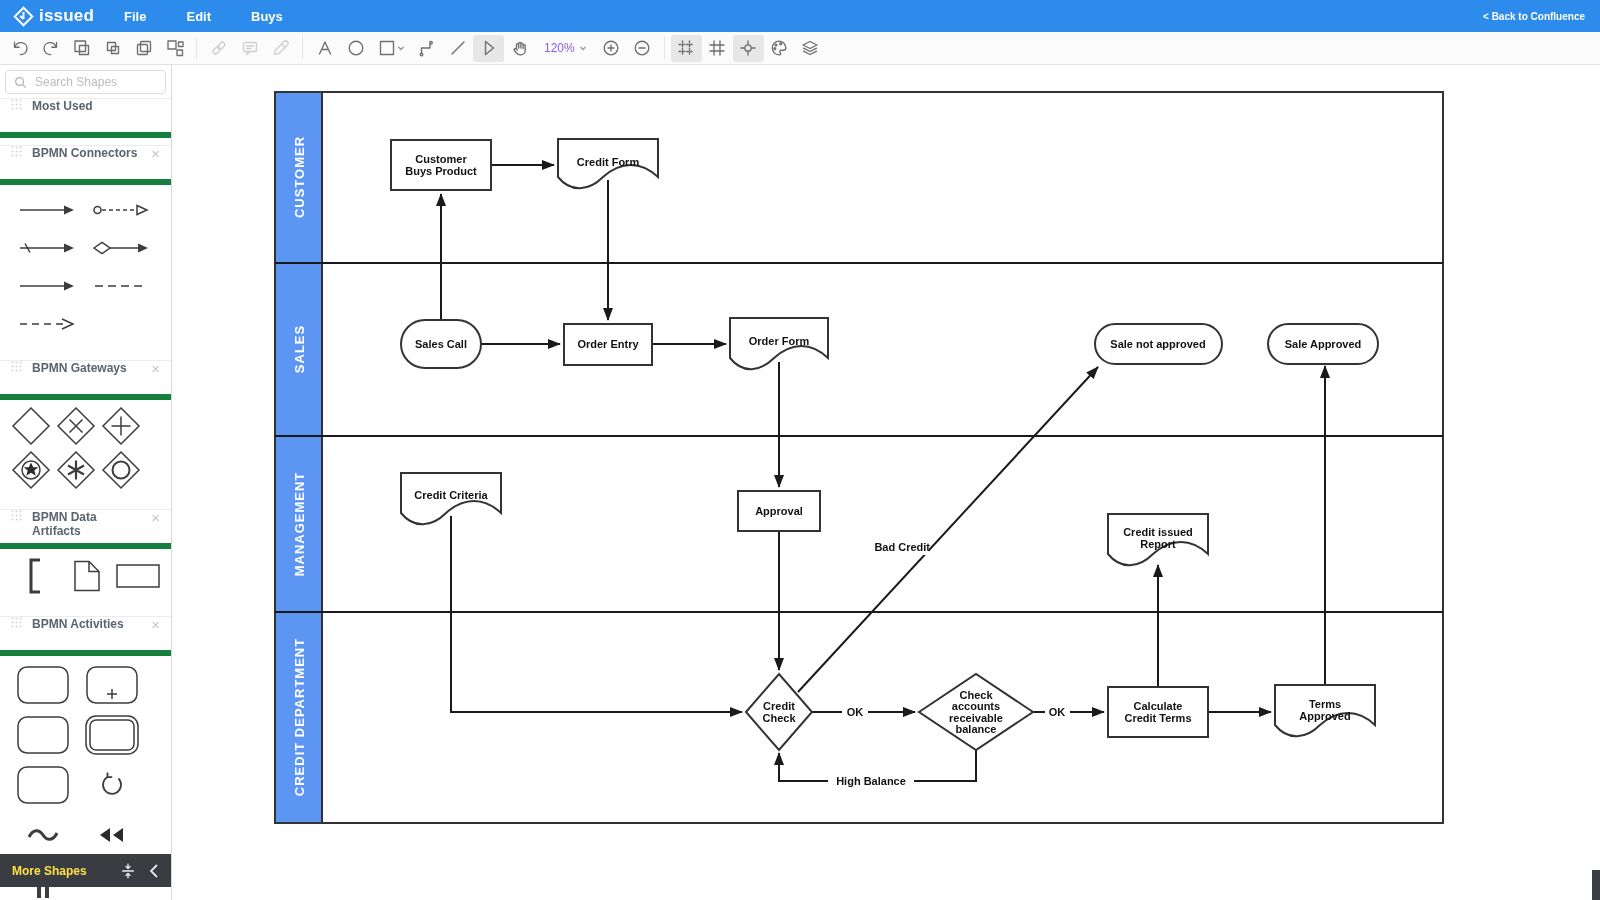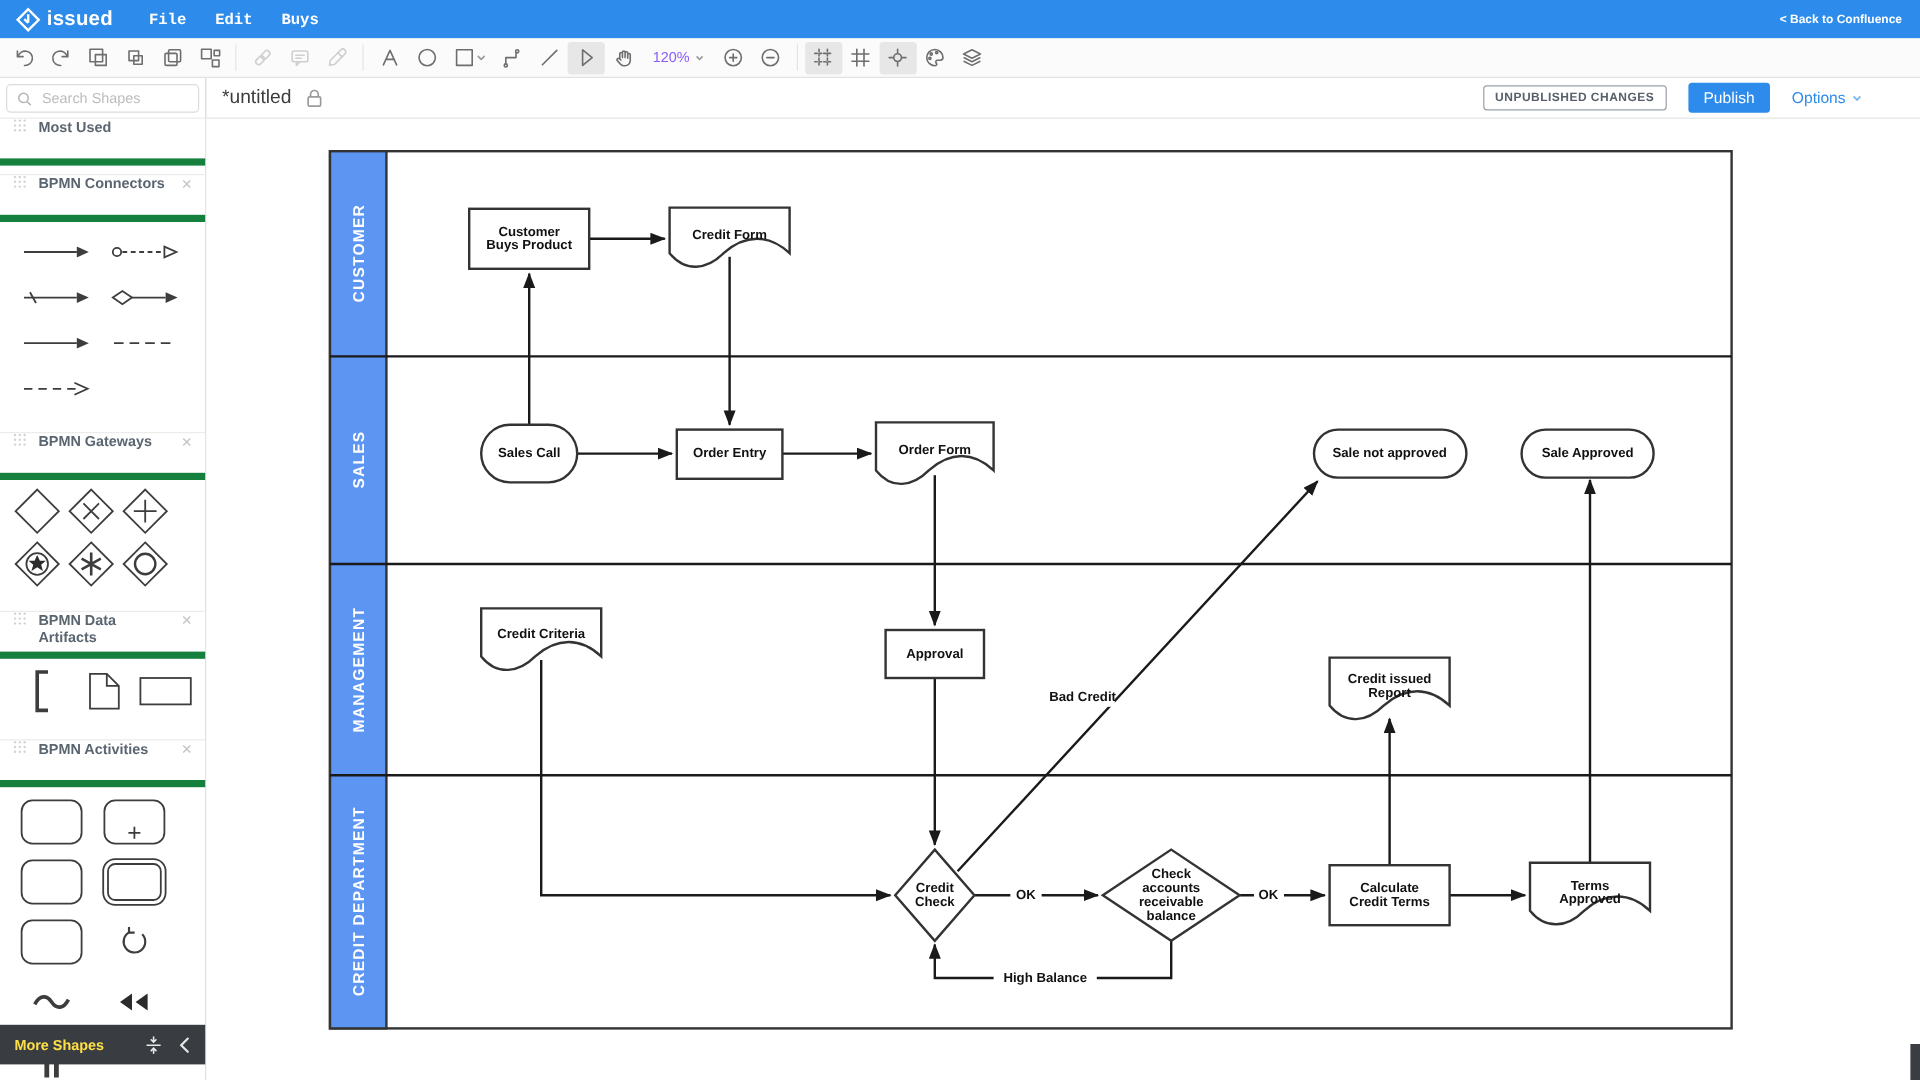--- a/index.html
+++ b/index.html
@@ -4,21 +4,21 @@
 <style>
   html,body{margin:0;padding:0;}
   body{width:1600px;height:900px;overflow:hidden;background:#fff;
        font-family:"Liberation Sans",sans-serif;-webkit-font-smoothing:antialiased;}
   .app{width:1600px;height:900px;display:flex;flex-direction:column;}
 
   
   .topbar{height:32px;background:#2d8ceb;display:flex;align-items:center;color:#fff;flex-shrink:0;}
   .logo{display:flex;align-items:center;gap:5px;padding-left:13px;}
   .logo-text{font-size:17px;font-weight:bold;letter-spacing:.2px;}
-  .menus{display:flex;gap:24px;margin-left:30px;font-size:13px;font-weight:bold;font-family:Liberation Mono, monospace;}
+  .menus{display:flex;gap:40px;margin-left:30px;font-size:13px;font-weight:bold;}
   .menus span{cursor:default;}
   .back-link{margin-left:auto;padding-right:15px;font-size:10px;font-weight:bold;}
 
   
   .toolbar{height:32px;background:#fbfbfb;border-bottom:1px solid #e2e2e2;
            display:flex;align-items:center;padding-left:4px;flex-shrink:0;}
   .tb-btn{width:31px;height:27px;display:flex;align-items:center;justify-content:center;border-radius:3px;}
   .tb-btn svg{stroke:#6e6e6e;fill:none;stroke-width:1.35;stroke-linecap:round;stroke-linejoin:round;}
   .tb-btn.active{background:#e7e7e7;}
   .tb-btn.disabled svg{stroke:#cfcfcf;}
@@ -521,39 +521,20 @@
               <path d="M10 17.5 V13 M7.8 15 L10 12.8 L12.2 15"></path>
           </svg>
           <svg width="14" height="16" viewBox="0 0 14 16">
             <path d="M9.5 2.5 L4 8 L9.5 13.5" stroke-width="1.8"></path>
           </svg>
         </span>
       </div>
     </aside>
 
     <main class="main">
-      <div class="titlebar">
-        <span class="doc-title">*untitled</span>
-        <span class="lock">
-          <svg width="16" height="17" viewBox="0 0 16 17">
-            <rect x="2.8" y="7.8" width="10.4" height="7.6" rx="1.2"></rect>
-            <path d="M4.8 7.8 V5.6 a3.2 3.2 0 0 1 6.4 0 V7.8"></path>
-          </svg>
-        </span>
-        <span class="tb-right">
-          <span class="badge">UNPUBLISHED CHANGES</span>
-          <button class="publish-btn">Publish</button>
-          <span class="options">
-            <span>Options</span>
-            <svg width="9" height="9" viewBox="0 0 8 8">
-              <path d="M1.5 3 L4 5.5 L6.5 3"></path>
-            </svg>
-          </span>
-        </span>
-      </div>
 
       <div class="canvas">
         <svg class="diagram" width="1429" height="803" viewBox="171 97 1429 803">
           <defs>
             <marker id="arrowhead" markerUnits="userSpaceOnUse" markerWidth="14" markerHeight="12" refX="12" refY="5" orient="auto">
               <path d="M0 0 L13 5 L0 10 Z" fill="#1a1a1a"></path>
             </marker>
           </defs>
 
           <rect class="shape" x="274" y="124" width="1168" height="731"></rect>

